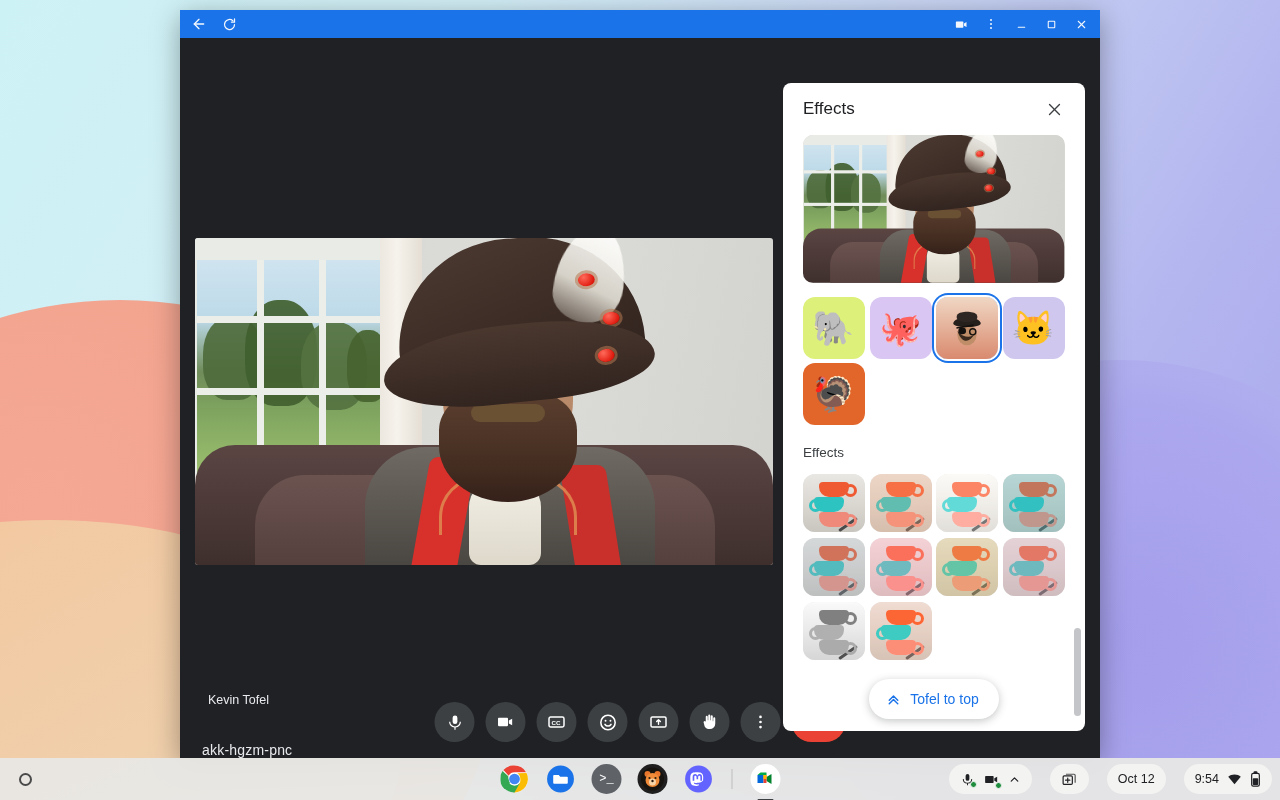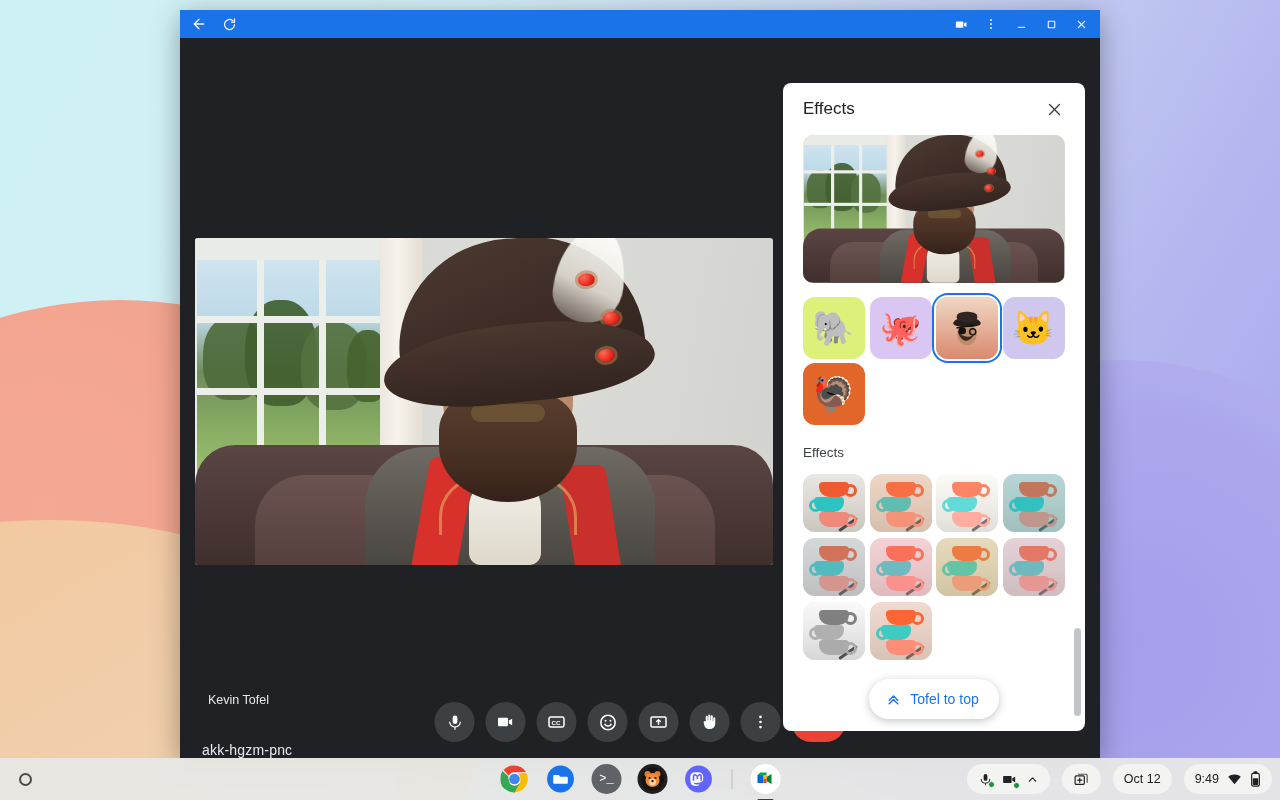--- a/index.html
+++ b/index.html
@@ -395,21 +395,21 @@
   }
   .app-active-dot {
     position: absolute; bottom: -7px; left: 50%; transform: translateX(-50%);
     width: 16px; height: 2.5px; border-radius: 2px; background: #3c4043;
   }
   #shelf-sep {
     width: 1px; height: 20px; background: #bdbdbd; margin: 0 2px;
   }
   #status-tray {
     position: absolute; right: 8px;
-    display: flex; align-items: center; gap: 12px;
+    display: flex; align-items: center; gap: 18px;
   }
   .tray-pill {
     height: 30px; border-radius: 15px;
     background: #f3f3f1;
     display: flex; align-items: center; gap: 8px;
     padding: 0 11px; cursor: pointer;
     font-size: 12.5px; color: #202124;
   }
   .tray-ind { position: relative; display: flex; align-items: center; }
   .tray-green-dot {
@@ -940,21 +940,21 @@
           <rect x="3" y="7" width="13" height="12" rx="1.6"></rect>
           <path d="M7 4.6h11.4A1.6 1.6 0 0 1 20 6.2v10.4" opacity=".75"></path>
           <line x1="9.5" y1="10" x2="9.5" y2="16" stroke-linecap="round"></line>
           <line x1="6.5" y1="13" x2="12.5" y2="13" stroke-linecap="round"></line>
         </svg>
       </div>
       <div class="tray-pill">
         <span>Oct 12</span>
       </div>
       <div class="tray-pill">
-        <span>9:49</span>
+        <span>9:54</span>
         <svg width="15" height="15" viewBox="0 0 24 24" fill="#202124">
           <path d="M12 19.5l10-12C19.4 5.3 15.9 4 12 4S4.6 5.3 2 7.5z"></path>
         </svg>
         <svg width="11" height="16" viewBox="0 0 12 20" fill="none" stroke="#202124" stroke-width="1.5">
           <rect x="1.2" y="3" width="9.6" height="16" rx="2"></rect>
           <rect x="4.2" y="1" width="3.6" height="2" rx="1" fill="#202124"></rect>
           <rect x="2.6" y="9" width="6.8" height="8.5" rx="1" fill="#202124" stroke="none"></rect>
         </svg>
       </div>
     </div>

